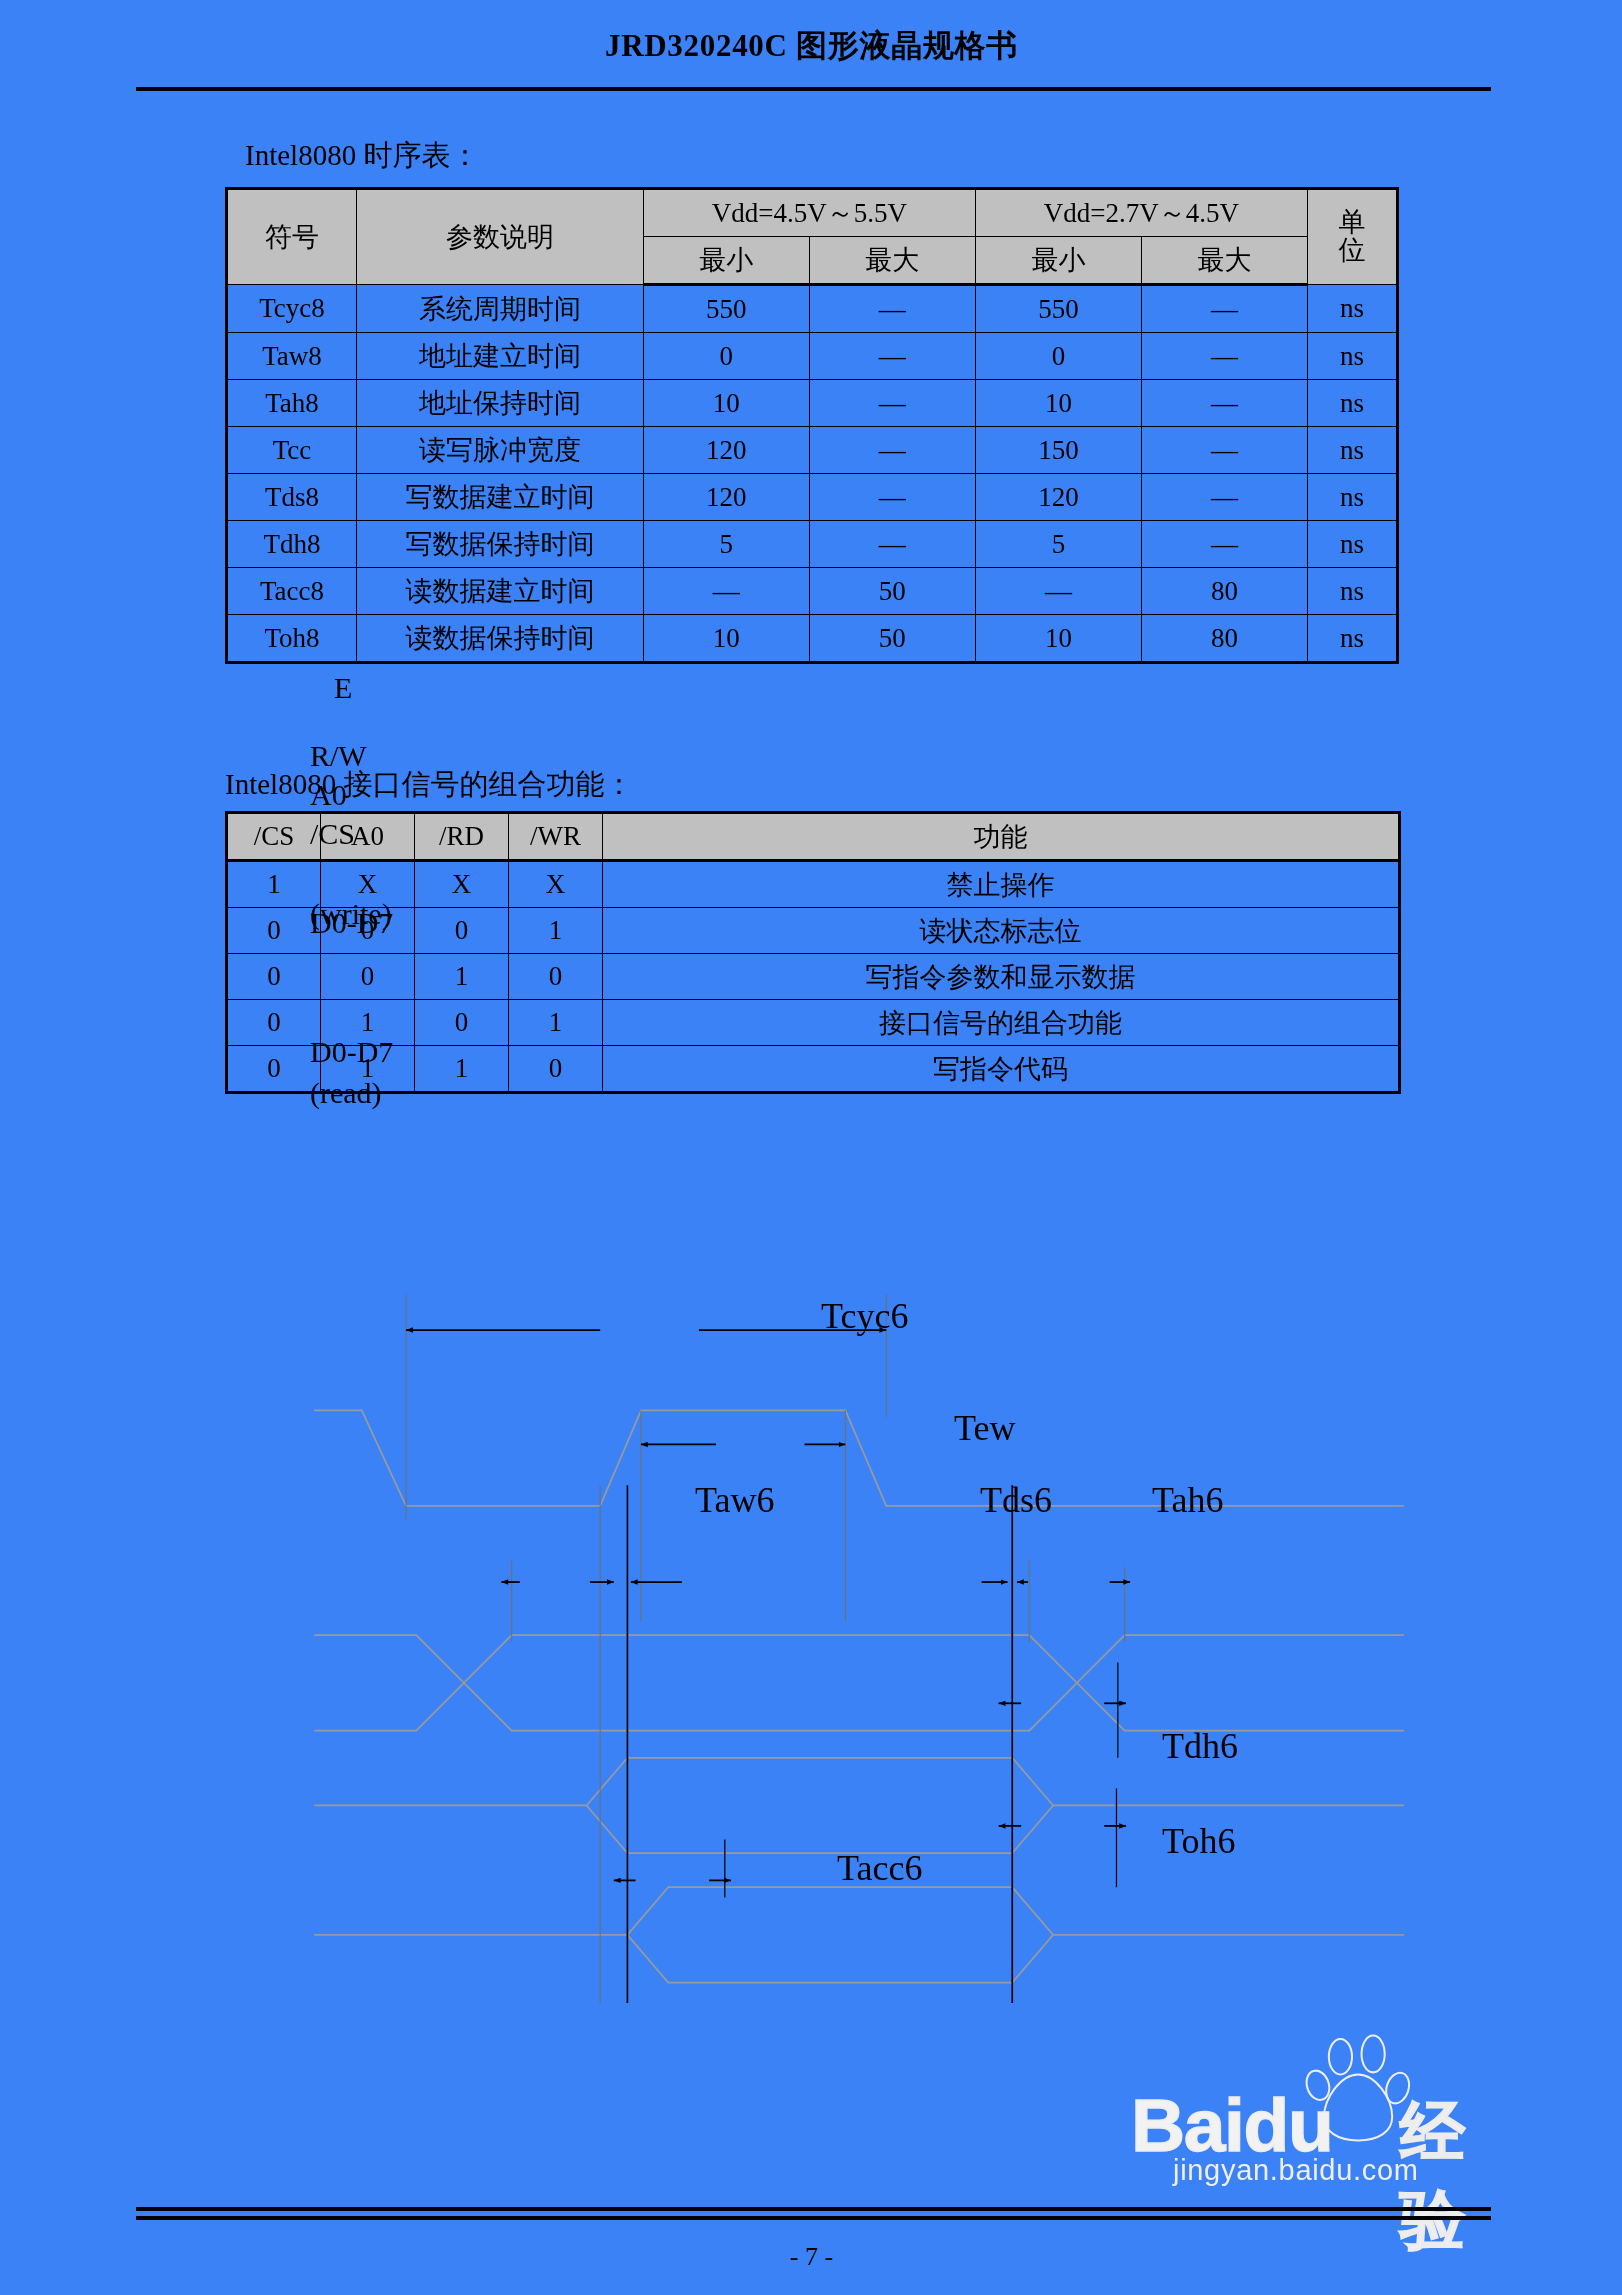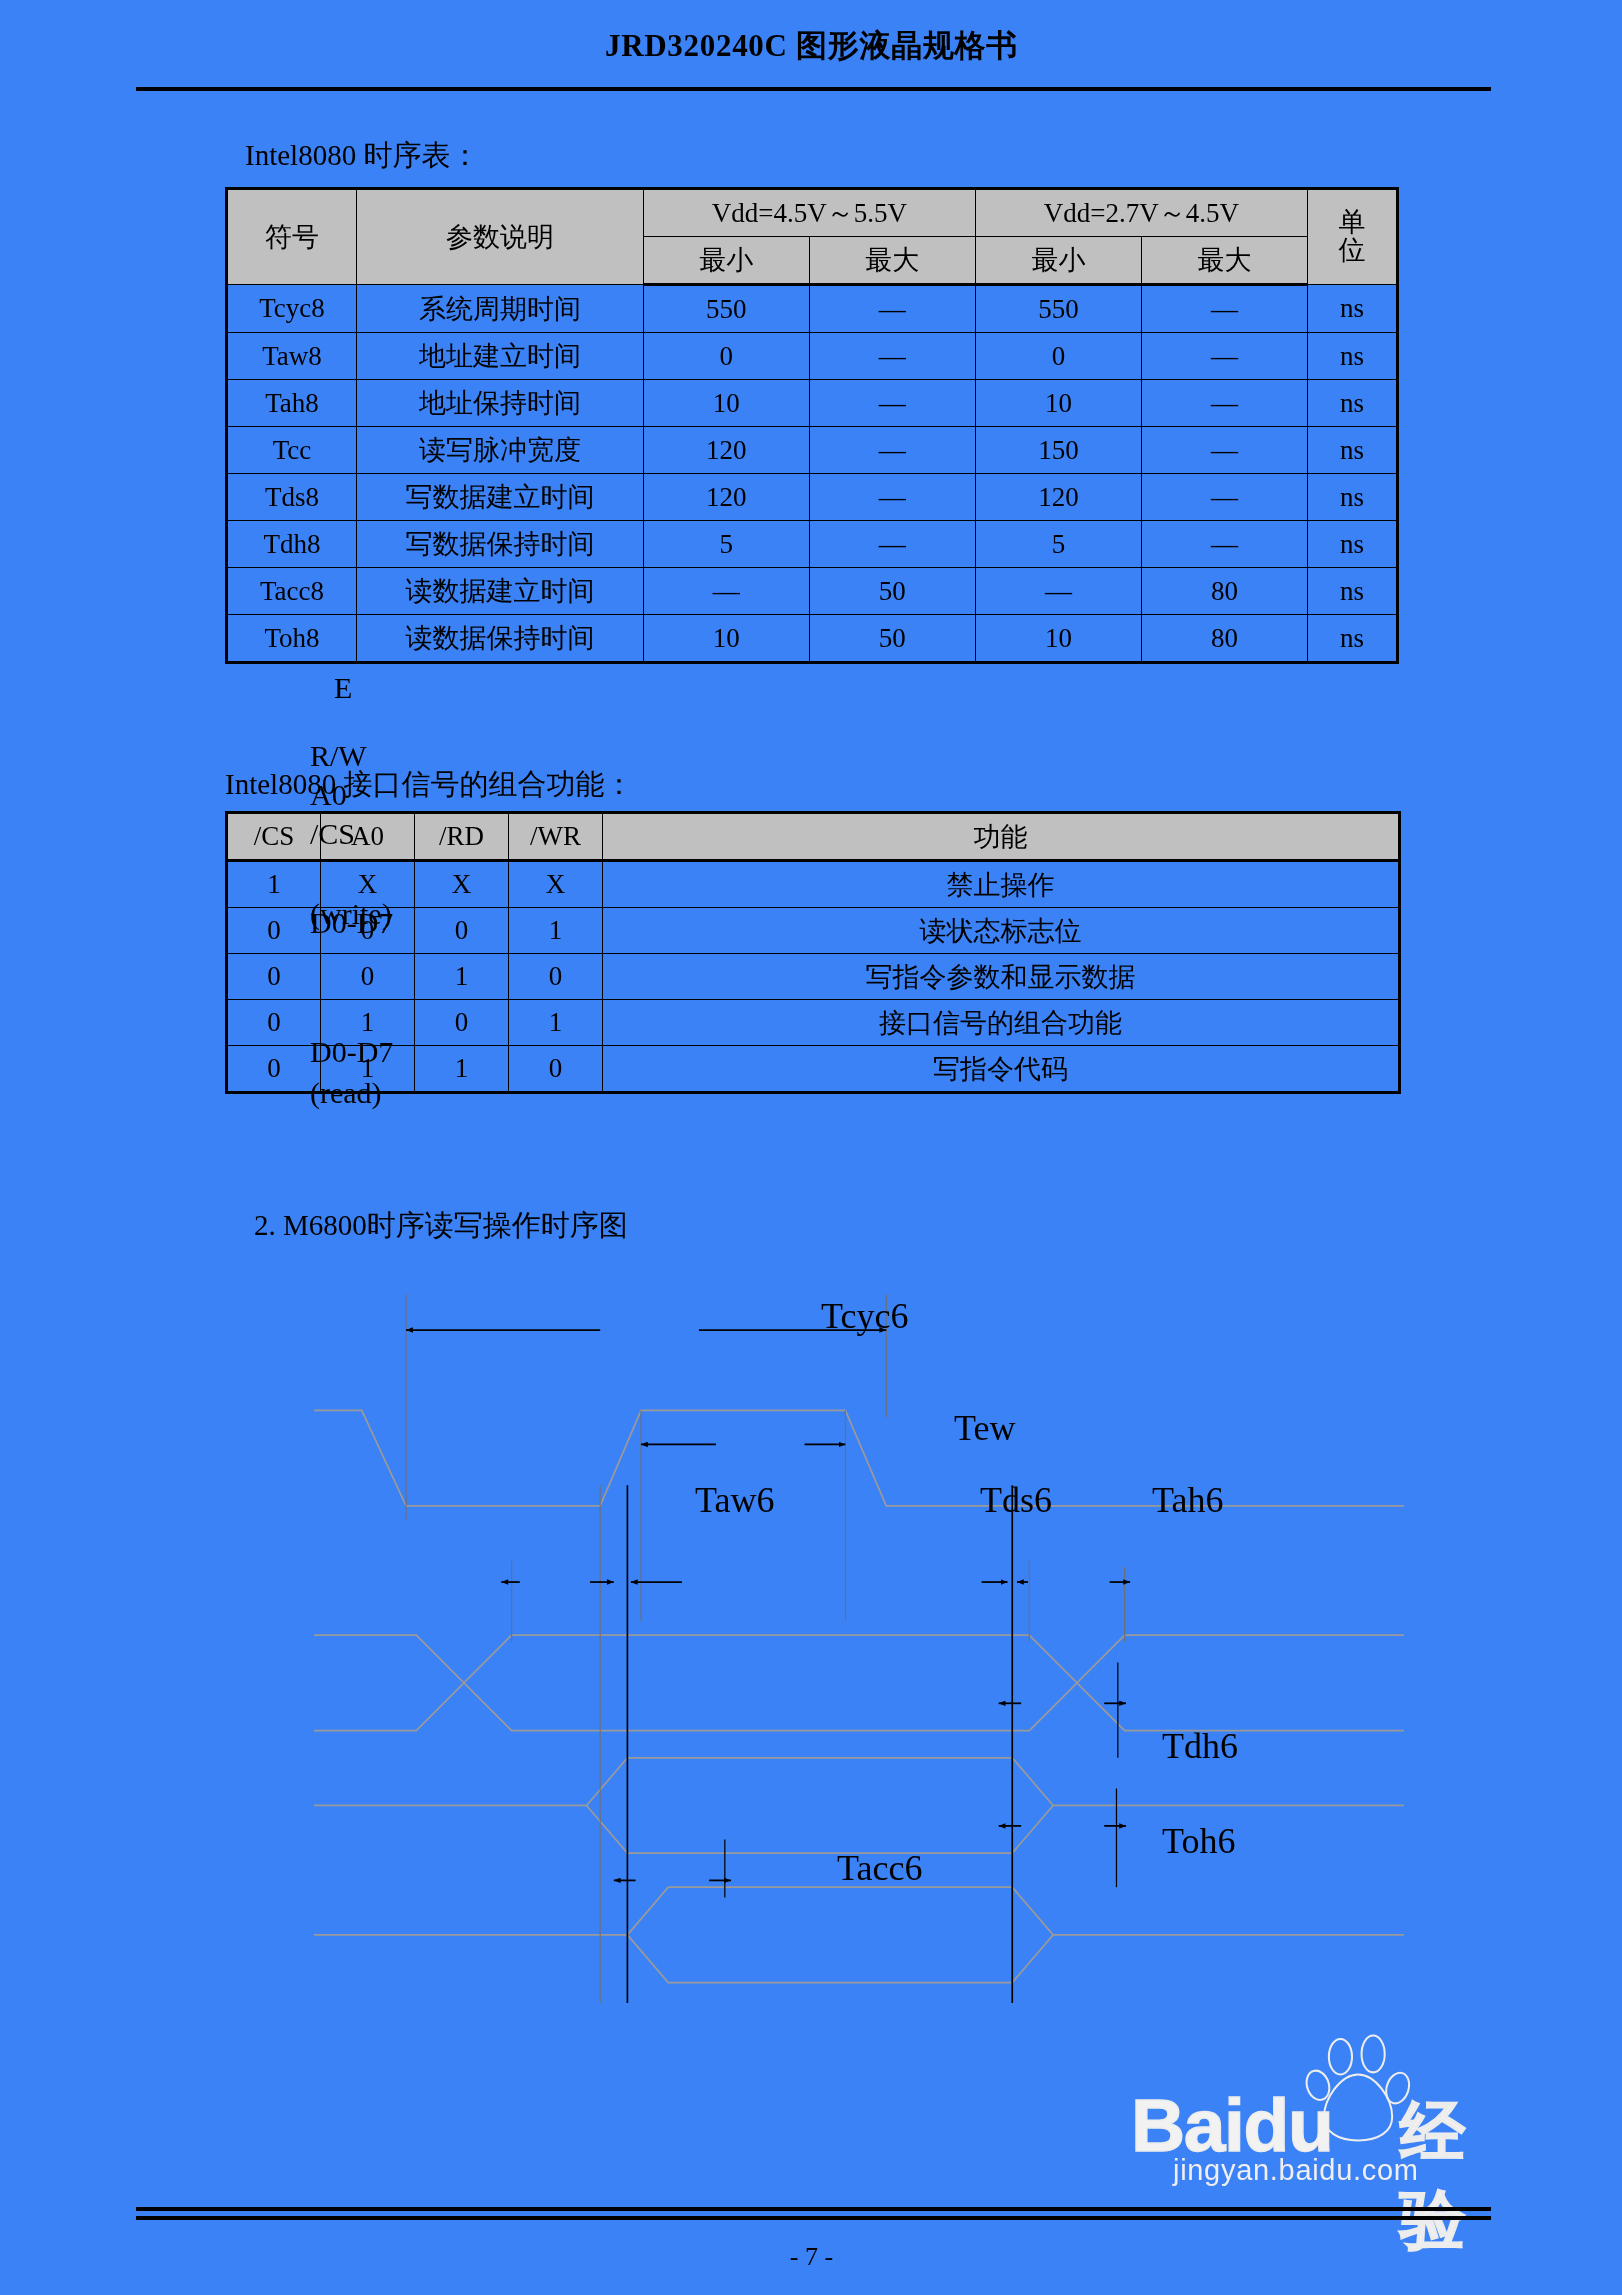--- a/index.html
+++ b/index.html
@@ -375,21 +375,20 @@
       <tr>
         <td class="row-cell">0</td>
         <td class="row-cell">1</td>
         <td class="row-cell">1</td>
         <td class="row-cell">0</td>
         <td class="row-cell">写指令代码</td>
       </tr>
     </tbody>
   </table>
 
-  <div class="caption" id="caption-m6800">2. M6800时序读写操作时序图</div>
 
   <svg id="timing-diagram" viewBox="0 0 1760 1060">
     <defs>
       <marker id="ar-r" markerWidth="12" markerHeight="12" refX="10" refY="4" orient="auto" markerUnits="userSpaceOnUse">
         <path d="M0,0 L10,4 L0,8 z" fill="#000"></path>
       </marker>
       <marker id="ar-l" markerWidth="12" markerHeight="12" refX="0" refY="4" orient="auto" markerUnits="userSpaceOnUse">
         <path d="M10,0 L0,4 L10,8 z" fill="#000"></path>
       </marker>
     </defs>

